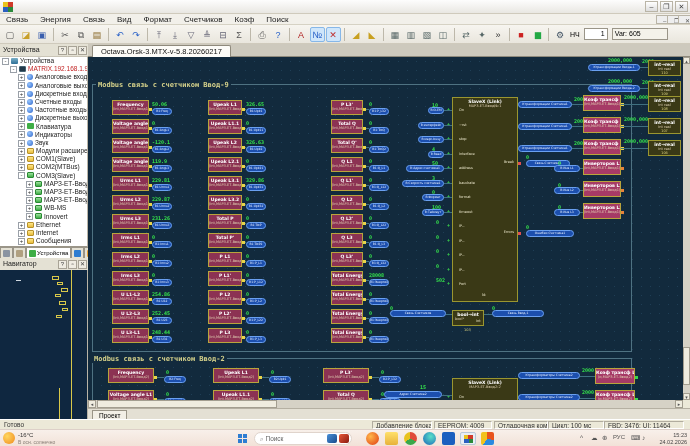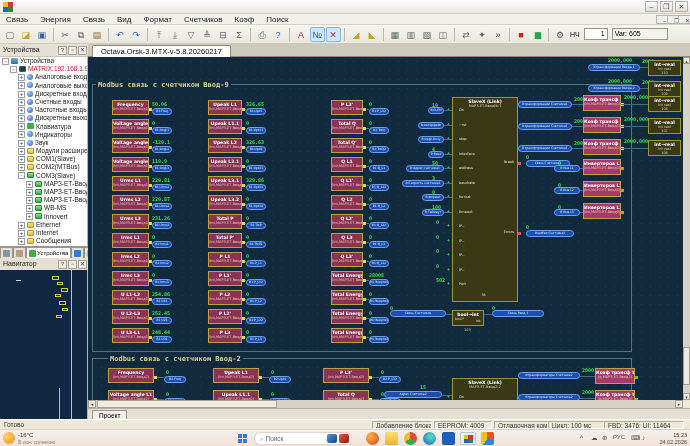--- a/index.html
+++ b/index.html
@@ -213,21 +213,21 @@
     <div class="mk" style="left: 56px; top: 45px; width: 6px; height: 3px;"></div>
     <div class="mline" style="left: 71px; top: 0px; width: 1px; height: 149px;"></div>
     <div class="mline" style="left: 59px; top: 118px; width: 1px; height: 31px;"></div>
     <div style="position: absolute; left: 16px; top: 10px; width: 5px; height: 1px; background: rgb(207, 216, 224);"></div>
   </div>
 
 <div id="canvas">
     <div class="frame" style="left: 4px; top: 27px; width: 540px; height: 268px;"></div>
     <div class="gtitle" style="left: 8px; top: 24px;">Modbus связь с счетчиком Ввод-9</div>
     <div class="frame" style="left: 4px; top: 301px; width: 540px; height: 60px;"></div>
-    <div class="gtitle" style="left: 20px; top: 298px;">Modbus связь с счетчиком Ввод-2</div>
+    <div class="gtitle" style="left: 4px; top: 298px;">Modbus связь с счетчиком Ввод-2</div>
     <div class="blk maroon" style="left: 24px; top: 43px; width: 37px; height: 15px;">
       <div class="bt1">Frequency</div>
       <div class="bt2">(int,МАРЗ-ЕТ-Ввод1)</div>
     </div>
     <div class="pin" style="left: 61px; top: 51px; background: rgb(232, 212, 74);"></div>
     <div class="wire" style="left: 64px; top: 52px; width: 0px;"></div>
     <div class="val" style="left: 64px; top: 44px;">50.06</div>
     <div class="tag" style="left: 64px; top: 51px; width: 20px; height: 7px;">В1:Freq</div>
     <div class="blk maroon" style="left: 24px; top: 62px; width: 37px; height: 15px;">
       <div class="bt1">Voltage angle L1</div>

